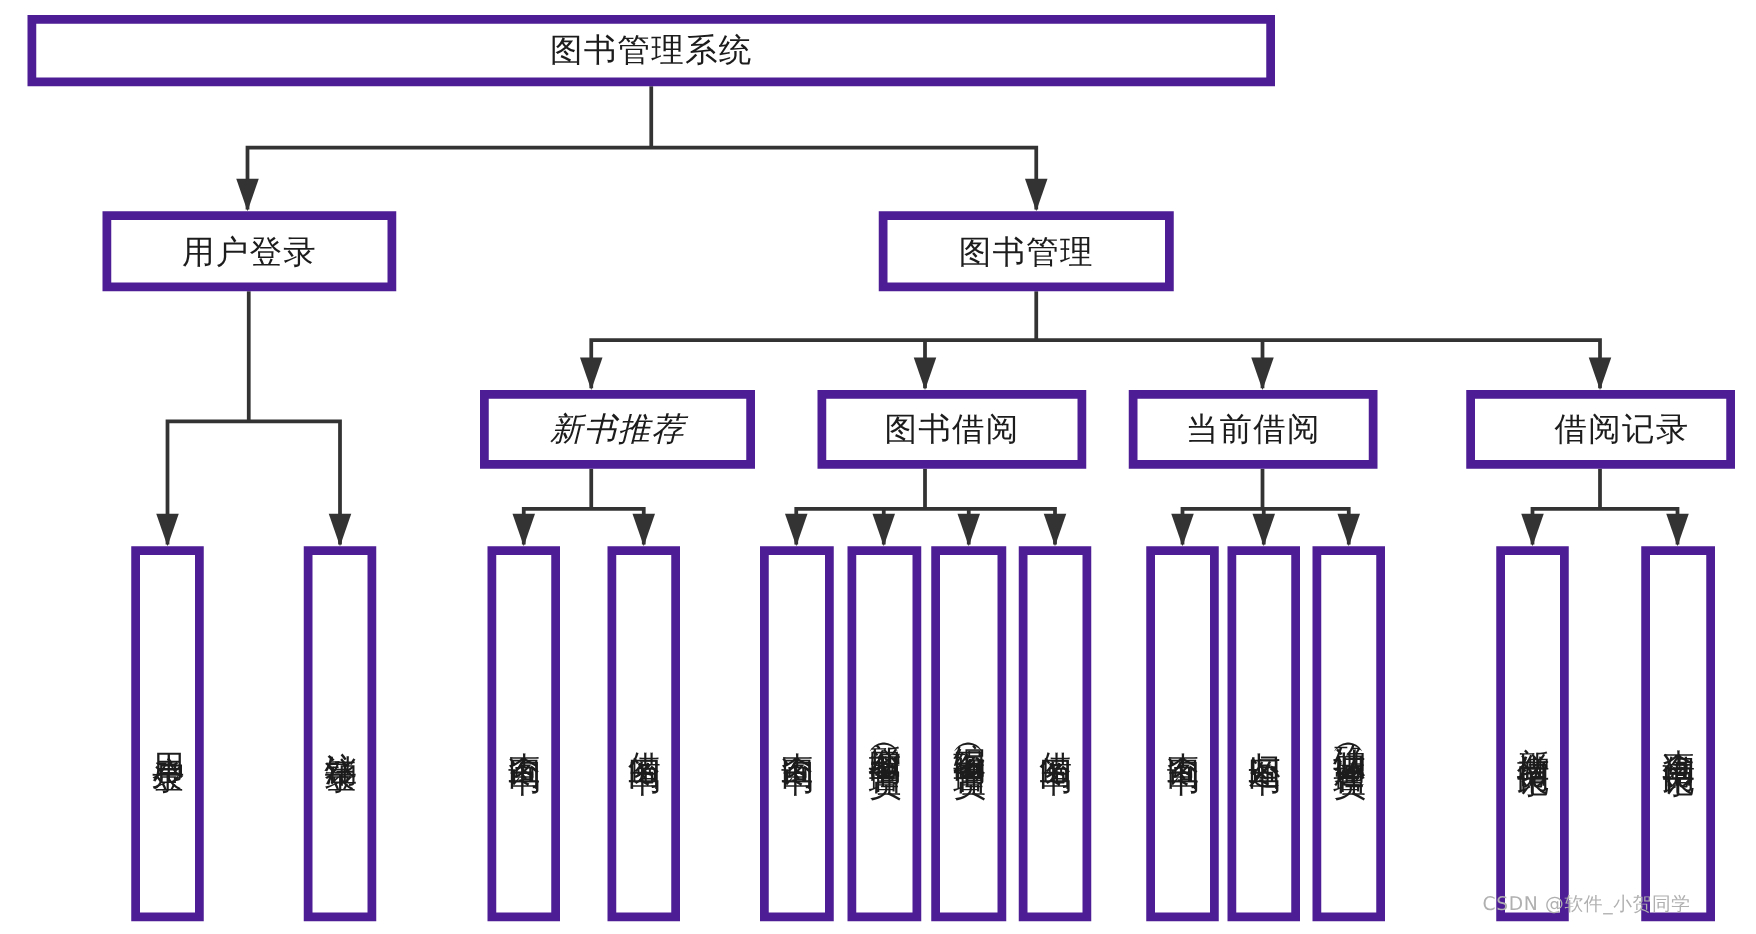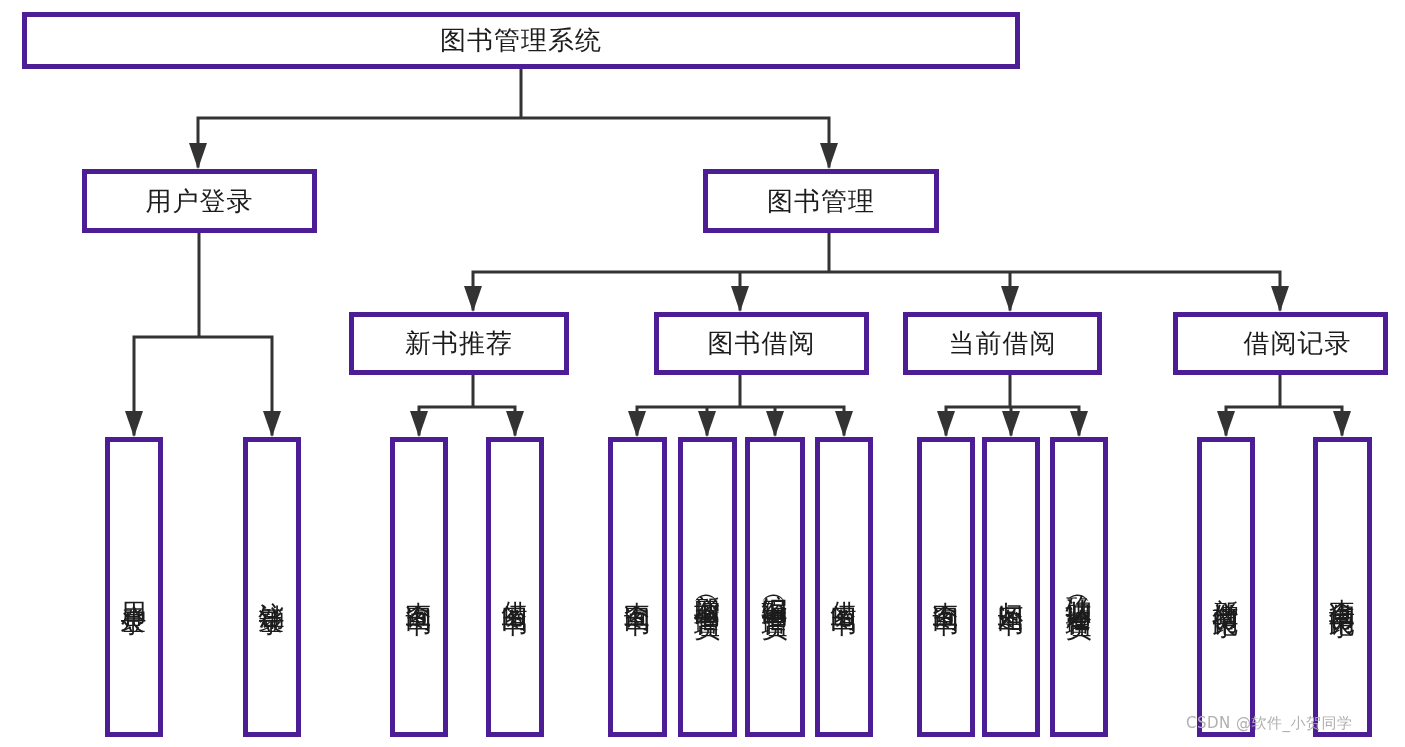--- a/index.html
+++ b/index.html
@@ -19,21 +19,21 @@
     position: absolute;
     left: 0;
     top: 0;
     width: 1405px;
     height: 747px;
     pointer-events: none;
   }
   .node {
     position: absolute;
     box-sizing: border-box;
-    border: 5px solid #4c1d95;
+    border: 7px solid #4c1d95;
     background: #ffffff;
     display: flex;
     align-items: center;
     justify-content: center;
     color: #1c1c1c;
   }
   .node.h {
     font-size: 26px;
     letter-spacing: 1px;
   }
@@ -101,21 +101,21 @@
     <span>图书管理系统</span>
   </div>
 
   <div class="node h" style="left:82px; top:169px; width:235px; height:64px;">
     <span>用户登录</span>
   </div>
   <div class="node h" style="left:703px; top:169px; width:236px; height:64px;">
     <span>图书管理</span>
   </div>
 
-  <div class="node h" style="left:349px; top:312px; width:220px; height:63px;">
+  <div class="node h" style="left:384px; top:312px; width:220px; height:63px;font-style:italic;">
     <span>新书推荐</span>
   </div>
   <div class="node h" style="left:633px; top:312px; width:215px; height:63px;margin-left:21px;">
     <span>图书借阅</span>
   </div>
   <div class="node h" style="left:903px; top:312px; width:199px; height:63px;">
     <span>当前借阅</span>
   </div>
   <div class="node h" style="left:1173px; top:312px; width:215px; height:63px;padding-left:34px;">
     <span>借阅记录</span>

